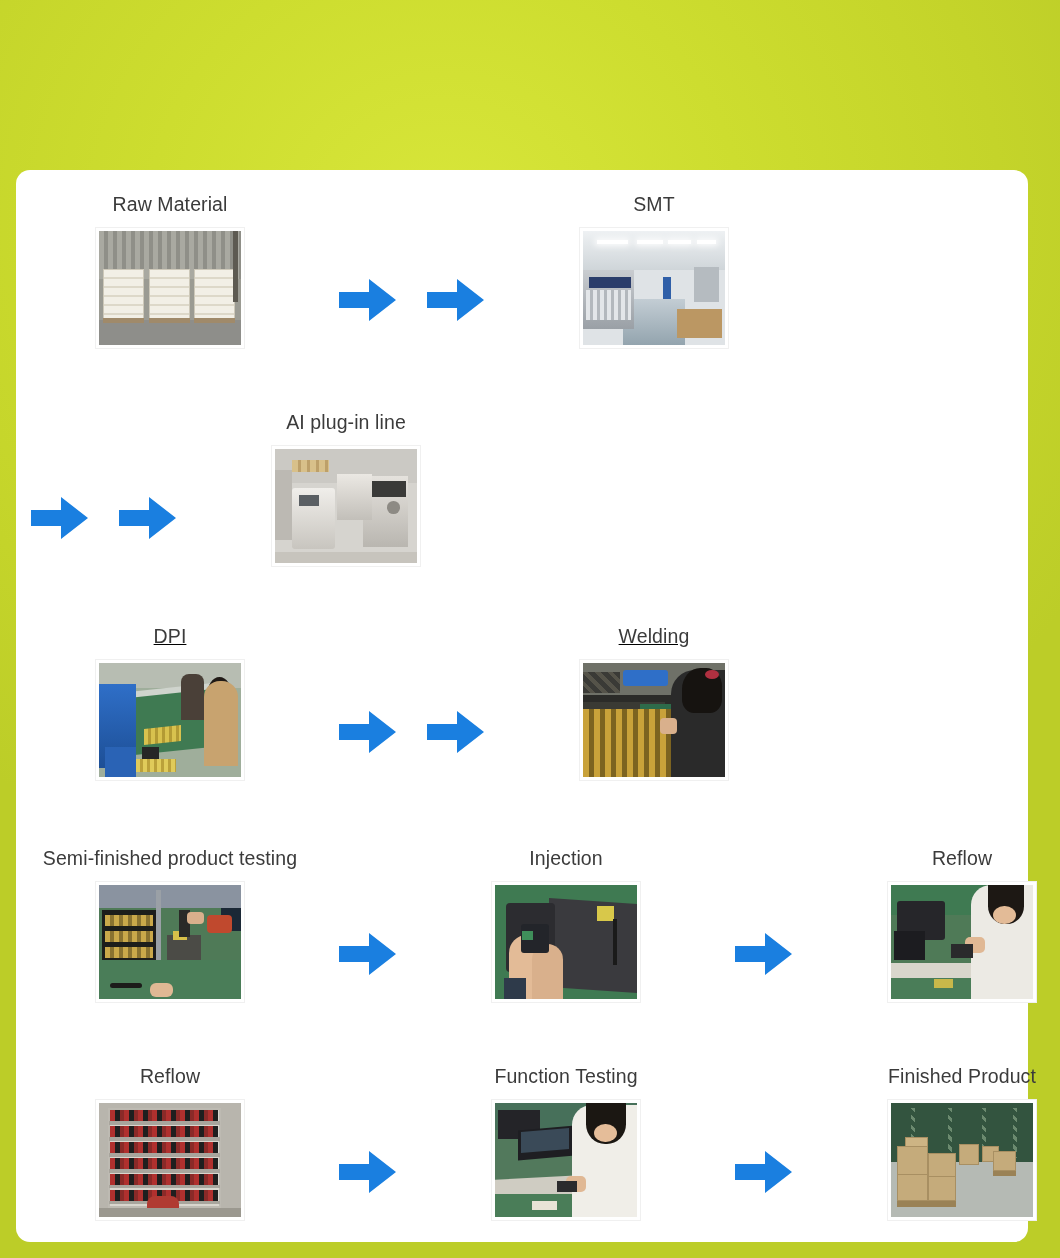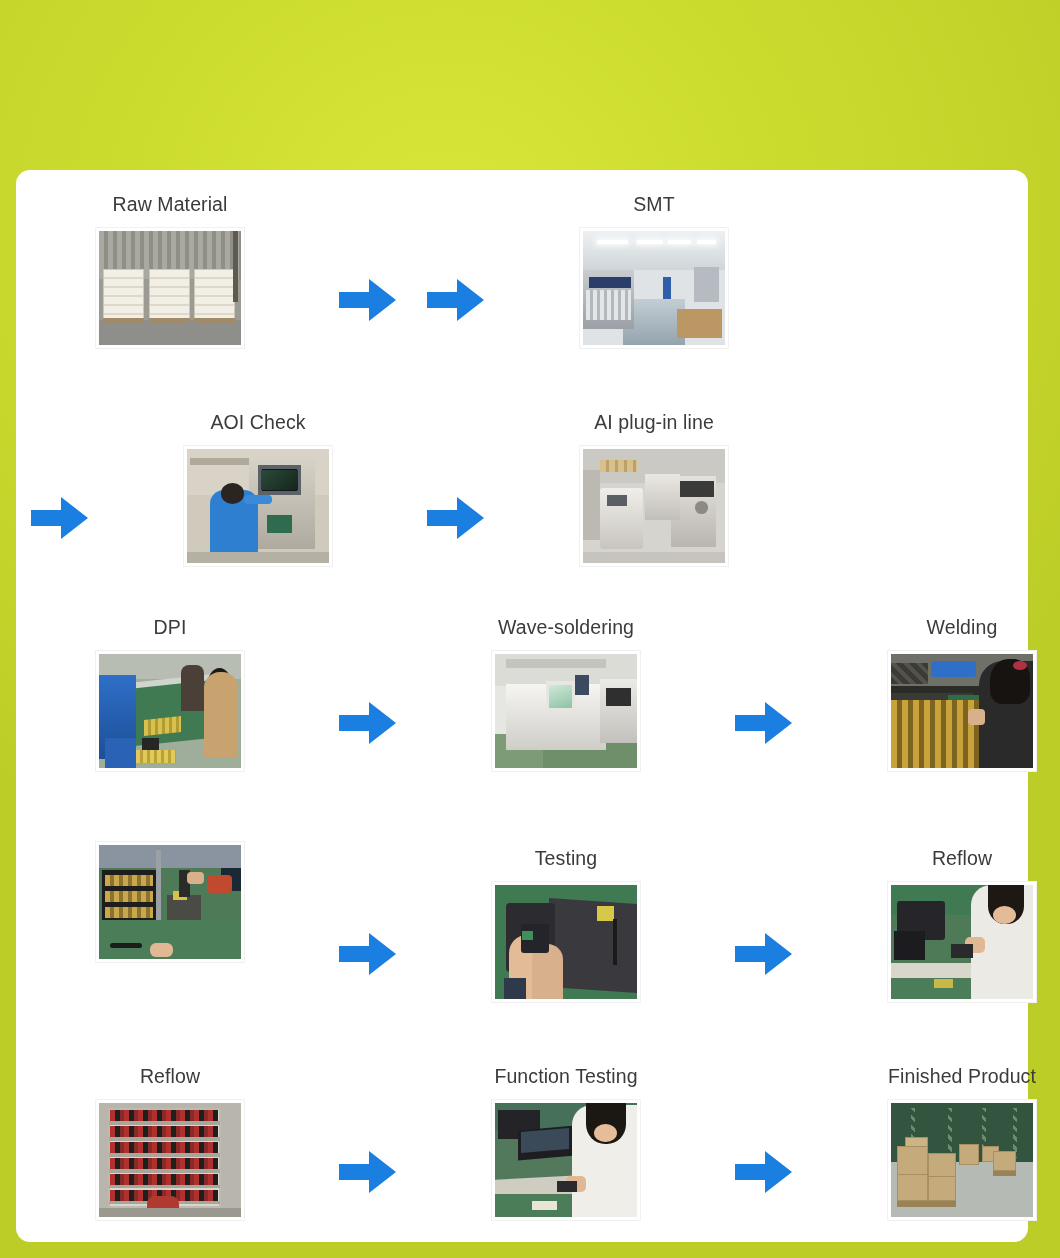--- a/index.html
+++ b/index.html
@@ -67,21 +67,21 @@
   .row {
     position: absolute;
     left: 0;
     width: 1012px;
     height: 218px;
     display: flex;
     align-items: flex-start;
   }
   .row.r0 { top: 6px; }
   .row.r1 { top: 224px; }
-  .row.r2 { top: 429px; }
+  .row.r2 { top: 438px; text-decoration: underline; }
   .row.r3 { top: 660px; }
   .row.r4 { top: 878px; }
 
   
   .step {
     position: relative;
     width: 308px;
     height: 218px;
     flex: 0 0 308px;
     display: flex;
@@ -422,37 +422,20 @@
 
       <div class="row r1">
 
 
         <div class="arrow-cell">
           <svg class="arrow" viewBox="0 0 58 46">
             <path d="M0 15 H30 V2 L57 23 L30 44 V31 H0 Z" fill="#1a7fe0"></path>
           </svg>
         </div>
 
-        <div class="step">
-          <div class="step-label">AOI Check</div>
-          <div class="thumb">
-            <div class="ph p-aoi">
-              <div class="ph back"></div>
-                <div class="ph shelf"></div>
-              <div class="ph mach"></div>
-                <div class="ph scr"></div>
-                <div class="ph scrimg"></div>
-              <div class="ph green"></div>
-                <div class="ph worker"></div>
-                <div class="ph head"></div>
-              <div class="ph arm"></div>
-                <div class="ph floor"></div>
-            </div>
-          </div>
-        </div>
 
         <div class="arrow-cell">
           <svg class="arrow" viewBox="0 0 58 46">
             <path d="M0 15 H30 V2 L57 23 L30 44 V31 H0 Z" fill="#1a7fe0"></path>
           </svg>
         </div>
 
         <div class="step">
           <div class="step-label">AI plug-in line</div>
           <div class="thumb">
@@ -493,37 +476,20 @@
             </div>
           </div>
         </div>
 
         <div class="arrow-cell">
           <svg class="arrow" viewBox="0 0 58 46">
             <path d="M0 15 H30 V2 L57 23 L30 44 V31 H0 Z" fill="#1a7fe0"></path>
           </svg>
         </div>
 
-        <div class="step">
-          <div class="step-label">Wave-soldering</div>
-          <div class="thumb">
-            <div class="ph p-wav">
-              <div class="ph back"></div>
-                <div class="ph duct"></div>
-                <div class="ph floor"></div>
-              <div class="ph floor2"></div>
-                <div class="ph mach"></div>
-                <div class="ph rmach"></div>
-              <div class="ph dark"></div>
-                <div class="ph arm"></div>
-              <div class="ph mon"></div>
-                <div class="ph monscr"></div>
-            </div>
-          </div>
-        </div>
 
         <div class="arrow-cell">
           <svg class="arrow" viewBox="0 0 58 46">
             <path d="M0 15 H30 V2 L57 23 L30 44 V31 H0 Z" fill="#1a7fe0"></path>
           </svg>
         </div>
 
         <div class="step">
           <div class="step-label">Welding</div>
           <div class="thumb">
@@ -540,20 +506,21 @@
               <div class="ph hand"></div>
             </div>
           </div>
         </div>
 
       </div>
 
       <div class="row r3">
 
         <div class="step">
+          <div class="step-label">Semi-finished product testing</div>
           <div class="thumb">
             <div class="ph p-semi">
               <div class="ph top"></div>
                 <div class="ph dark"></div>
               <div class="ph rack"></div>
               <div class="ph slot r1"></div>
                 <div class="ph slot r2"></div>
                 <div class="ph slot r3"></div>
               <div class="ph pole"></div>
                 <div class="ph bench"></div>
@@ -568,21 +535,21 @@
           </div>
         </div>
 
         <div class="arrow-cell">
           <svg class="arrow" viewBox="0 0 58 46">
             <path d="M0 15 H30 V2 L57 23 L30 44 V31 H0 Z" fill="#1a7fe0"></path>
           </svg>
         </div>
 
         <div class="step">
-          <div class="step-label">Testing</div>
+          <div class="step-label">Injection</div>
           <div class="thumb">
             <div class="ph p-asm">
               <div class="ph table"></div>
                 <div class="ph panel"></div>
                 <div class="ph panel2"></div>
               <div class="ph yellow"></div>
                 <div class="ph cord"></div>
               <div class="ph hand1"></div>
                 <div class="ph hand2"></div>
               <div class="ph prod"></div>

